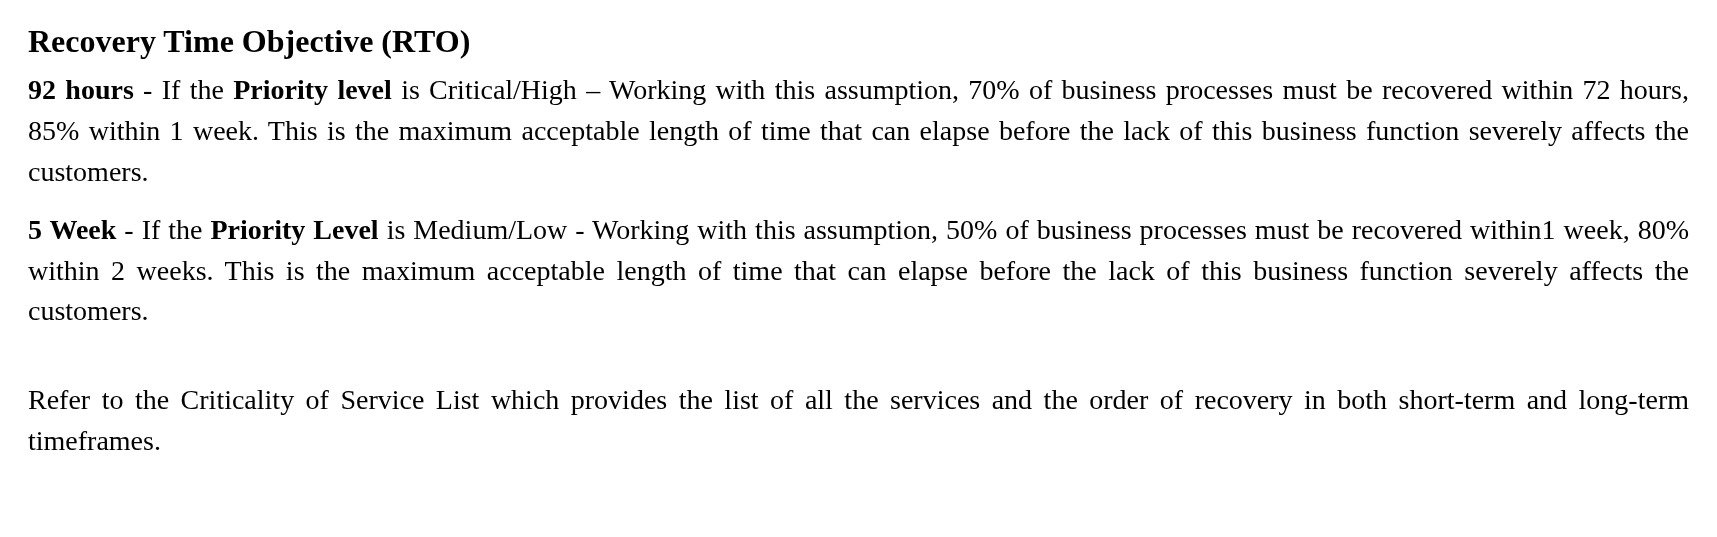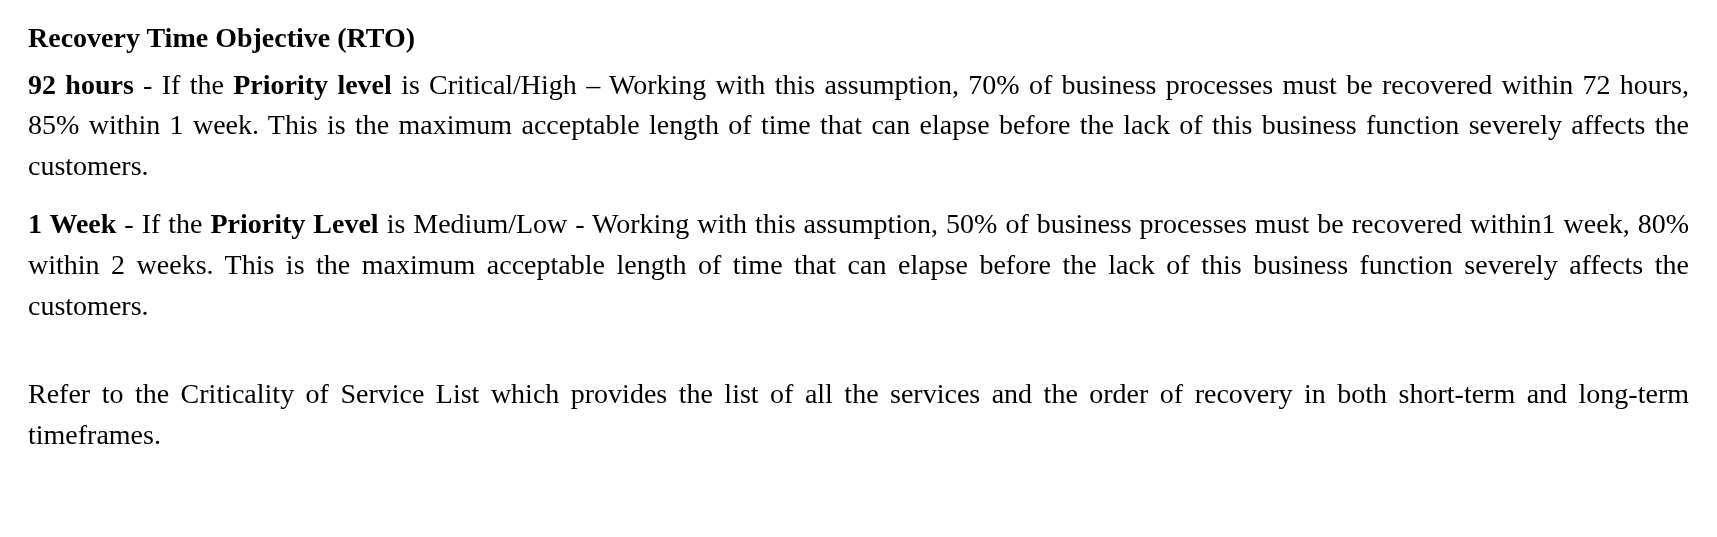--- a/index.html
+++ b/index.html
@@ -15,21 +15,21 @@
       font-family: 'Times New Roman', Times, serif;
       font-size: 28px;
       line-height: 1.45;
       color: #000000;
       padding: 18px 28px 18px 28px;
     }
 
     .section-title {
       font-weight: bold;
       margin-bottom: 6px;
-      font-size: 28px;
+      font-size: 32px;
     }
 
     .paragraph {
       margin-bottom: 18px;
       text-align: justify;
     }
 
     .paragraph-last {
       margin-bottom: 0;
       margin-top: 48px;
@@ -44,18 +44,18 @@
 
 <div class="section-title">
   <span>Recovery Time Objective (RTO)</span>
 </div>
 
 <div class="paragraph">
   <span class="bold">92 hours</span><span> - If the </span><span class="bold">Priority level</span><span> is Critical/High – Working with this assumption, 70% of business processes must be recovered within 72 hours, 85% within 1 week. This is the maximum acceptable length of time that can elapse before the lack of this business function severely affects the customers.</span>
 </div>
 
 <div class="paragraph">
-  <span class="bold">1 Week</span><span> - If the </span><span class="bold">Priority Level</span><span> is Medium/Low - Working with this assumption, 50% of business processes must be recovered within1 week, 80% within 2 weeks. This is the maximum acceptable length of time that can elapse before the lack of this business function severely affects the customers.</span>
+  <span class="bold">5 Week</span><span> - If the </span><span class="bold">Priority Level</span><span> is Medium/Low - Working with this assumption, 50% of business processes must be recovered within1 week, 80% within 2 weeks. This is the maximum acceptable length of time that can elapse before the lack of this business function severely affects the customers.</span>
 </div>
 
 <div class="paragraph paragraph-last">
   <span>Refer to the Criticality of Service List which provides the list of all the services and the order of recovery in both short-term and long-term timeframes.</span>
 </div>
 
 </body></html>

